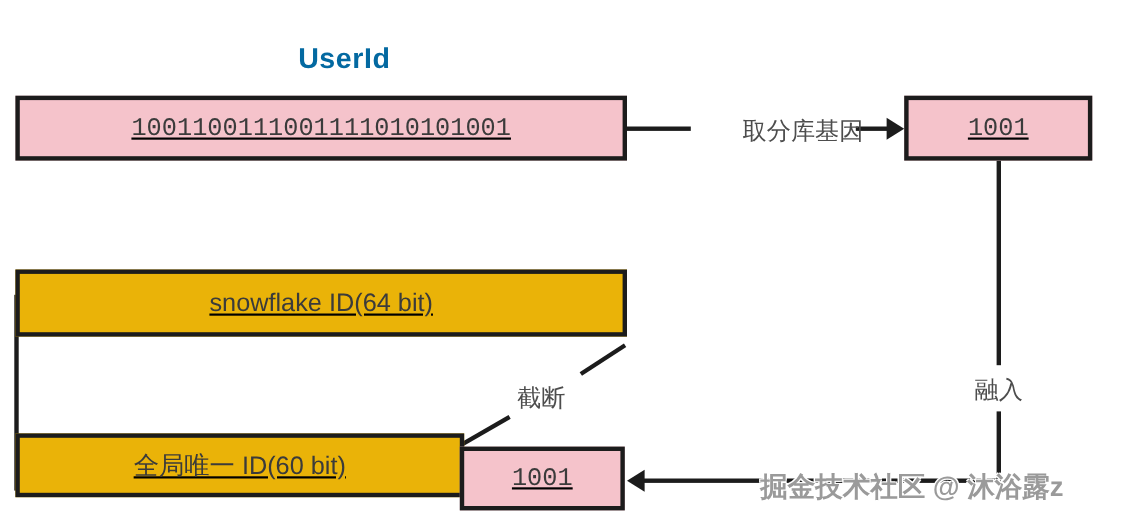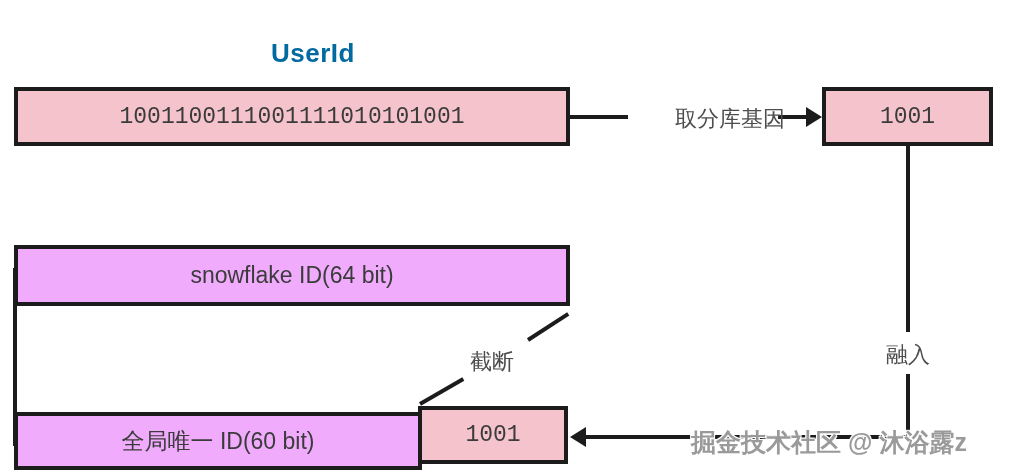--- a/index.html
+++ b/index.html
@@ -25,37 +25,38 @@
     letter-spacing: 0.5px;
   }
 
   .box {
     border: 4px solid #1c1c1c;
     display: flex;
     align-items: center;
     justify-content: center;
     z-index: 2;
     box-sizing: content-box;
+    text-decoration: underline;
   }
   .pink { background: #f5c3cb; }
-  .cyan { background: #f0abfc; }
+  .cyan { background: #eab308; }
 
   .box-text {
     color: #3b3b3b;
     font-size: 23px;
   }
   .mono {
     font-family: "Liberation Mono", "DejaVu Sans Mono", monospace;
     letter-spacing: 0px;
   }
 
   .userid-box   { left: 14px;  top: 87px;  width: 548px; height: 51px; }
   .gene-box     { left: 822px; top: 87px;  width: 163px; height: 51px; }
   .snowflake-box{ left: 14px;  top: 245px; width: 548px; height: 53px; }
-  .global-box   { left: 14px;  top: 412px; width: 400px; height: 50px; }
+  .global-box   { left: 14px;  top: 394px; width: 400px; height: 50px; }
   .gene-slot-box{ left: 418px; top: 406px; width: 142px; height: 50px; }
 
   .line {
     background: #1c1c1c;
     z-index: 1;
   }
   .h-line { height: 4px; }
   .v-line { width: 4px; }
 
   .flow-label {

